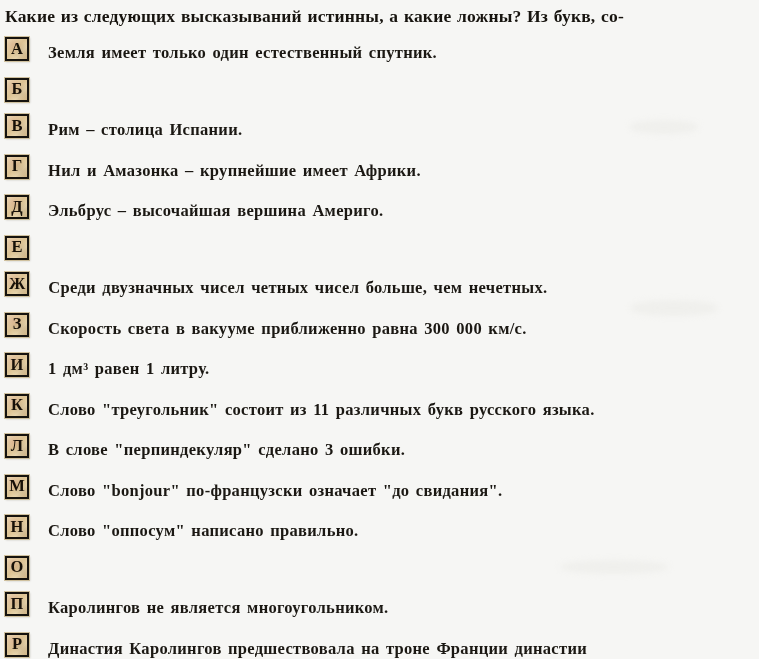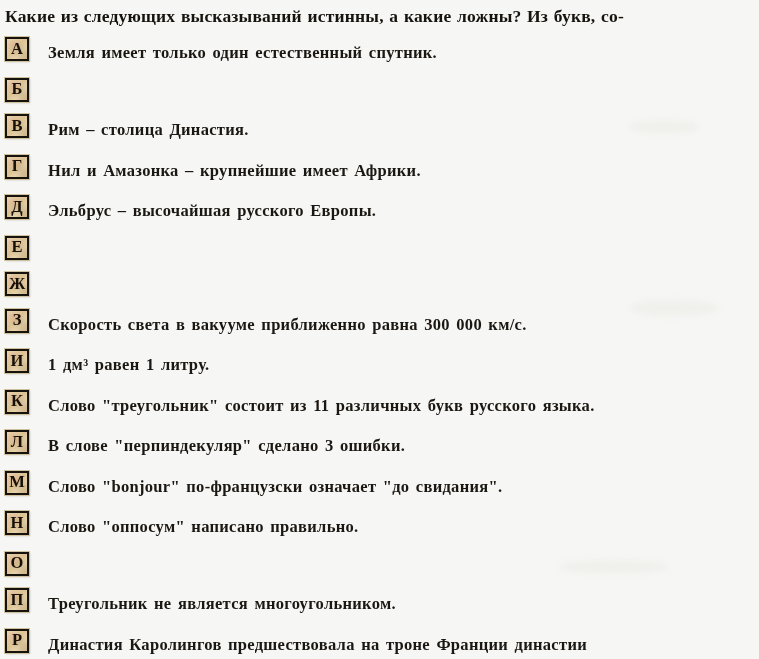--- a/index.html
+++ b/index.html
@@ -97,39 +97,40 @@
       <span class="tile">А</span>
       <span class="text">Земля имеет только один естественный спутник.</span>
     </div>
 
     <div class="item">
       <span class="tile">Б</span>
     </div>
 
     <div class="item">
       <span class="tile">В</span>
-      <span class="text">Рим – столица Династия.</span>
+      <span class="text">Рим – столица Испании.</span>
     </div>
 
     <div class="item">
       <span class="tile">Г</span>
       <span class="text">Нил и Амазонка – крупнейшие имеет Африки.</span>
     </div>
 
     <div class="item">
       <span class="tile">Д</span>
-      <span class="text">Эльбрус – высочайшая русского Европы.</span>
+      <span class="text">Эльбрус – высочайшая вершина Америго.</span>
     </div>
 
     <div class="item">
       <span class="tile">Е</span>
     </div>
 
     <div class="item">
       <span class="tile">Ж</span>
+      <span class="text">Среди двузначных чисел четных чисел больше, чем нечетных.</span>
     </div>
 
     <div class="item">
       <span class="tile">З</span>
       <span class="text">Скорость света в вакууме приближенно равна 300 000 км/с.</span>
     </div>
 
     <div class="item">
       <span class="tile">И</span>
       <span class="text">1 дм³ равен 1 литру.</span>
@@ -154,21 +155,21 @@
       <span class="tile">Н</span>
       <span class="text">Слово "оппосум" написано правильно.</span>
     </div>
 
     <div class="item">
       <span class="tile">О</span>
     </div>
 
     <div class="item">
       <span class="tile">П</span>
-      <span class="text">Треугольник не является многоугольником.</span>
+      <span class="text">Каролингов не является многоугольником.</span>
     </div>
 
     <div class="item">
       <span class="tile">Р</span>
       <span class="text">Династия Каролингов предшествовала на троне Франции династии Капетингов.</span>
     </div>
 
   </div>
 
   <span class="artifact a1"></span>

